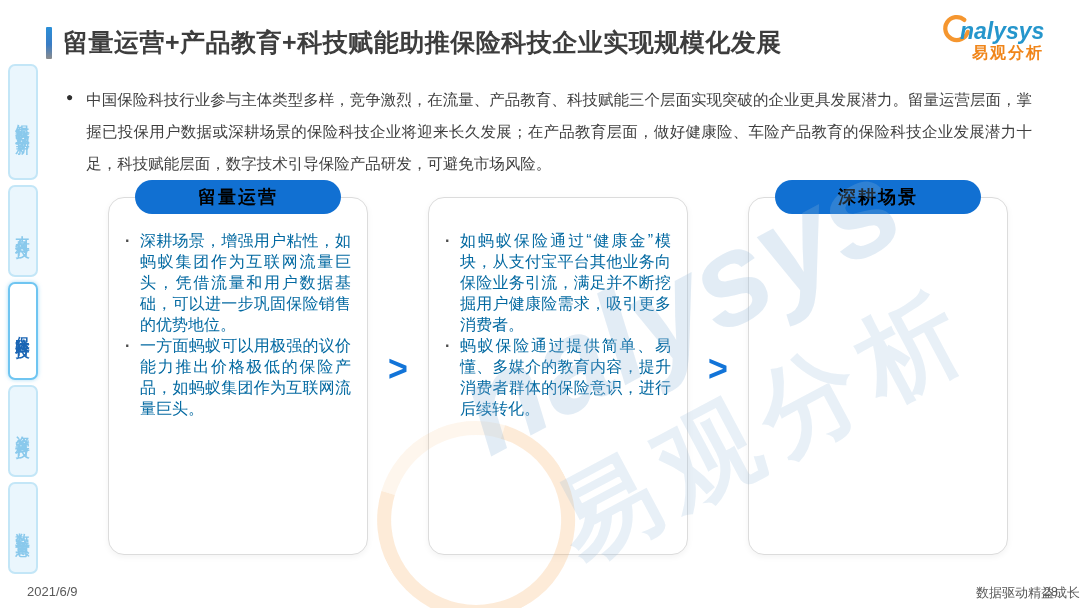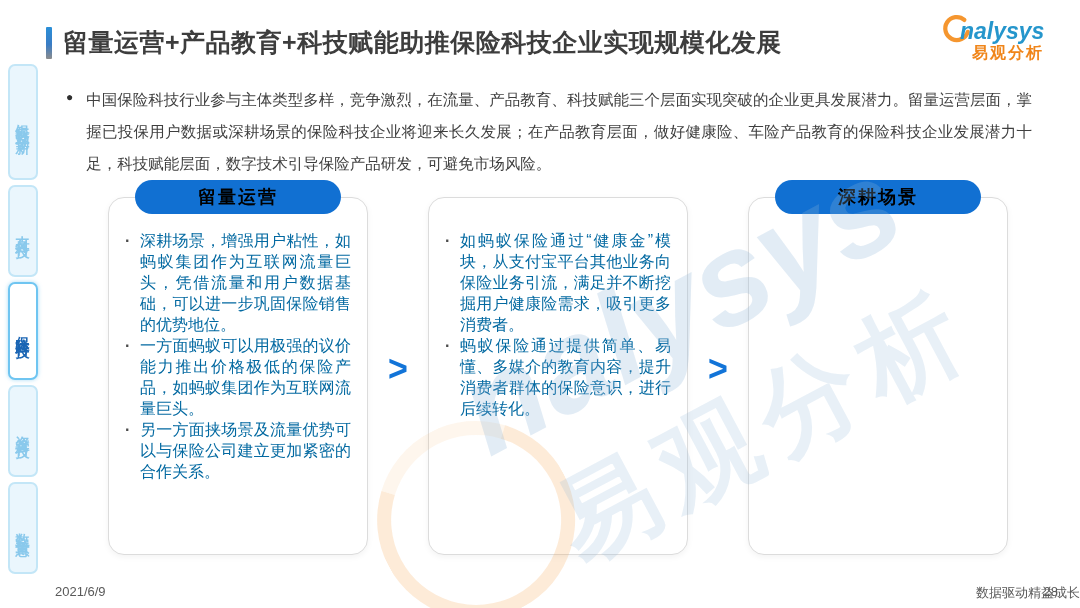--- a/index.html
+++ b/index.html
@@ -45,21 +45,21 @@
     margin-top:17px;height:358px;box-sizing:border-box;background:#ffffff;
     border:1px solid #dcdcdc;border-radius:16px;
     padding:32px 16px 8px 14px;box-shadow:0 2px 6px rgba(0,0,0,0.05);
   }
   .card ul{margin:0;padding:0;list-style:none;}
   .card li{position:relative;padding-left:17px;font-size:16px;line-height:21px;color:#0369a1;text-align:justify;}
   .card li::before{content:"\00B7";position:absolute;left:2px;top:0;font-weight:bold;color:#4b4b4b;}
   .arrow-cell{width:60px;height:375px;display:flex;align-items:center;justify-content:center;}
   .chev{font-size:34px;font-weight:900;color:#1274d8;transform:scaleY(1.1);line-height:1;}
   
-  .footer{position:absolute;left:0;right:0;bottom:6px;height:18px;font-size:13px;color:#595959;z-index:4;margin-left:28px;}
+  .footer{position:absolute;left:0;right:0;bottom:6px;height:18px;font-size:13px;color:#595959;z-index:4;}
   .footer-date{position:absolute;left:27px;}
   .footer-slogan{position:absolute;left:12px;right:0;text-align:right;}
   .footer-page{position:absolute;right:22px;}
   
   .watermark{position:absolute;left:300px;top:200px;width:760px;height:380px;z-index:9;pointer-events:none;transform:rotate(-28deg);transform-origin:50% 50%;}
   .wm-ring{position:absolute;left:40px;top:110px;width:170px;height:170px;border:14px solid rgba(245,166,77,0.22);border-radius:50%;border-top-color:rgba(245,166,77,0.10);}
   .wm-en{position:absolute;left:180px;top:40px;font-size:130px;font-weight:bold;font-style:italic;color:rgba(140,180,215,0.25);white-space:nowrap;}
   .wm-cn{position:absolute;left:210px;top:195px;font-size:100px;font-weight:bold;color:rgba(140,180,215,0.20);letter-spacing:14px;white-space:nowrap;}
 </style>
 </head>
@@ -100,21 +100,20 @@
   </div>
 
   <div class="cards">
 
     <div class="card-wrap">
       <div class="pill">留量运营</div>
       <div class="card">
         <ul>
           <li>深耕场景，增强用户粘性，如蚂蚁集团作为互联网流量巨头，凭借流量和用户数据基础，可以进一步巩固保险销售的优势地位。</li>
           <li>一方面蚂蚁可以用极强的议价能力推出价格极低的保险产品，如蚂蚁集团作为互联网流量巨头。</li>
-          <li>另一方面挟场景及流量优势可以与保险公司建立更加紧密的合作关系。</li>
         </ul>
       </div>
     </div>
 
     <div class="arrow-cell">
       <span class="chev">&gt;</span>
     </div>
 
     <div class="card-wrap">
       <div class="card">

